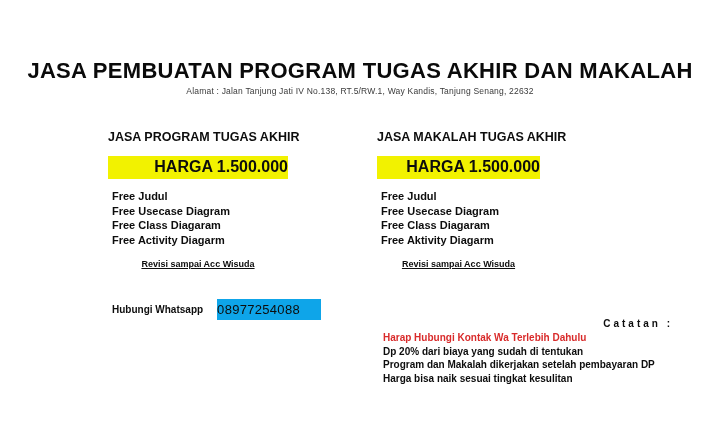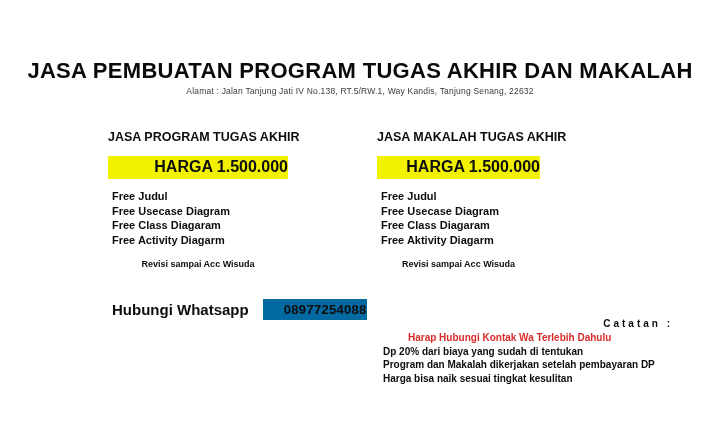--- a/index.html
+++ b/index.html
@@ -17,30 +17,30 @@
   }
   .col { position:absolute; top:130px; }
   .col-program { left:108px; width:180px; }
   .col-makalah { left:377px; width:163px; }
   .col-heading { text-align:right; font-size:12.5px; font-weight:bold; white-space:nowrap; }
   .price-box {
     margin-top:12px; background:#f2f200; text-align:right;
     font-size:16px; font-weight:bold; padding:2px 0 3px 0; white-space:nowrap;
   }
   .features { margin-top:10px; padding-left:4px; font-size:11px; font-weight:bold; line-height:14.5px; }
-  .revision { margin-top:12px; text-align:center; font-size:9px; font-weight:bold; white-space:nowrap; }
+  .revision { margin-top:12px; text-align:center; font-size:9px; font-weight:bold; white-space:nowrap;text-decoration:underline; }
   .contact { position:absolute; left:112px; top:299px; display:flex; align-items:center; }
-  .contact-label { font-size:15px; font-weight:bold; white-space:nowrap; }
+  .contact-label { font-size:10px; font-weight:bold; white-space:nowrap; }
   .phone-box {
-    margin-left:14px; background:#0369a1; width:104px; text-align:right;
-    font-size:13px; font-weight:bold; padding:3px 0; letter-spacing:0.3px;
+    margin-left:14px; background:#0ea5e9; width:104px; text-align:left;
+    font-size:13px; font-weight:normal; padding:3px 0; letter-spacing:0.3px;
   }
   .notes { position:absolute; left:383px; top:317px; width:290px; font-size:10px; font-weight:bold; line-height:13.8px; }
   .notes-heading { letter-spacing:3px;text-align:right; }
-  .warning { color:#d92b2b;margin-left:25px; }
+  .warning { color:#d92b2b; }
 </style>
 </head>
 <body>
 
 <div class="page">
 
   <div class="title">JASA PEMBUATAN PROGRAM TUGAS AKHIR DAN MAKALAH</div>
   <div class="address">Alamat : Jalan Tanjung Jati IV No.138, RT.5/RW.1, Way Kandis, Tanjung Senang, 22632</div>
 
   <div class="col col-program">

